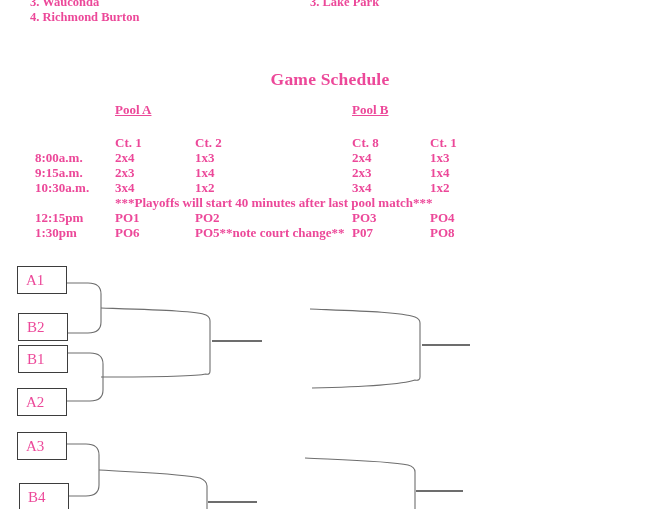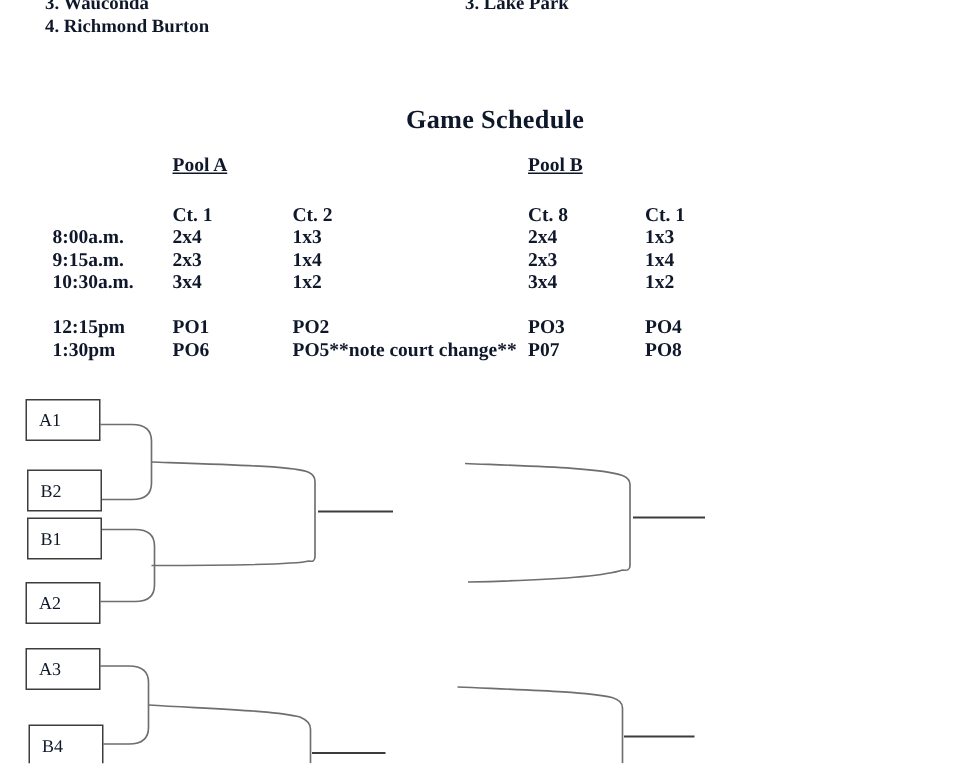--- a/index.html
+++ b/index.html
@@ -2,21 +2,21 @@
 <html><head>
 <meta charset="utf-8">
 <style>
   html,body{margin:0;padding:0;background:#fff;}
   .page{
     position:relative;
     width:645px;height:509px;
     background:#ffffff;
     overflow:hidden;
     font-family:"Liberation Serif", serif;
-    color:#0f172a;
+    color:#ec4899;
   }
   .hdr-col{
     position:absolute;top:-5px;
     font-weight:bold;font-size:12.5px;line-height:15px;
     white-space:nowrap;
   }
   .hdr-left{left:30px;}
   .hdr-right{left:310px;}
   .title{
     position:absolute;top:69px;left:0;width:660px;
@@ -37,21 +37,21 @@
   .underline{text-decoration:underline;}
   .bracket-lines{
     position:absolute;left:0;top:0;width:645px;height:509px;
     pointer-events:none;
   }
   .seed{
     position:absolute;
     width:40px;height:26px;
     border:1px solid #3d3d3d;
     background:#fff;
-    font-size:12px;font-weight:normal;
+    font-size:15px;font-weight:normal;
     line-height:26px;padding-left:8px;
     box-sizing:content-box;
   }
 </style>
 </head>
 <body>
 
 <div class="page">
 
   <div class="hdr-col hdr-left">
@@ -87,20 +87,21 @@
     <div class="cell cx-4" style="top:166px">1x4</div>
   </div>
   <div>
     <div class="cell cx-time" style="top:181px">10:30a.m.</div>
     <div class="cell cx-1" style="top:181px">3x4</div>
     <div class="cell cx-2" style="top:181px">1x2</div>
     <div class="cell cx-3" style="top:181px">3x4</div>
     <div class="cell cx-4" style="top:181px">1x2</div>
   </div>
 
+  <div class="cell cx-1" style="top:196px">***Playoffs will start 40 minutes after last pool match***</div>
 
   <div>
     <div class="cell cx-time" style="top:211px">12:15pm</div>
     <div class="cell cx-1" style="top:211px">PO1</div>
     <div class="cell cx-2" style="top:211px">PO2</div>
     <div class="cell cx-3" style="top:211px">PO3</div>
     <div class="cell cx-4" style="top:211px">PO4</div>
   </div>
   <div>
     <div class="cell cx-time" style="top:226px">1:30pm</div>

